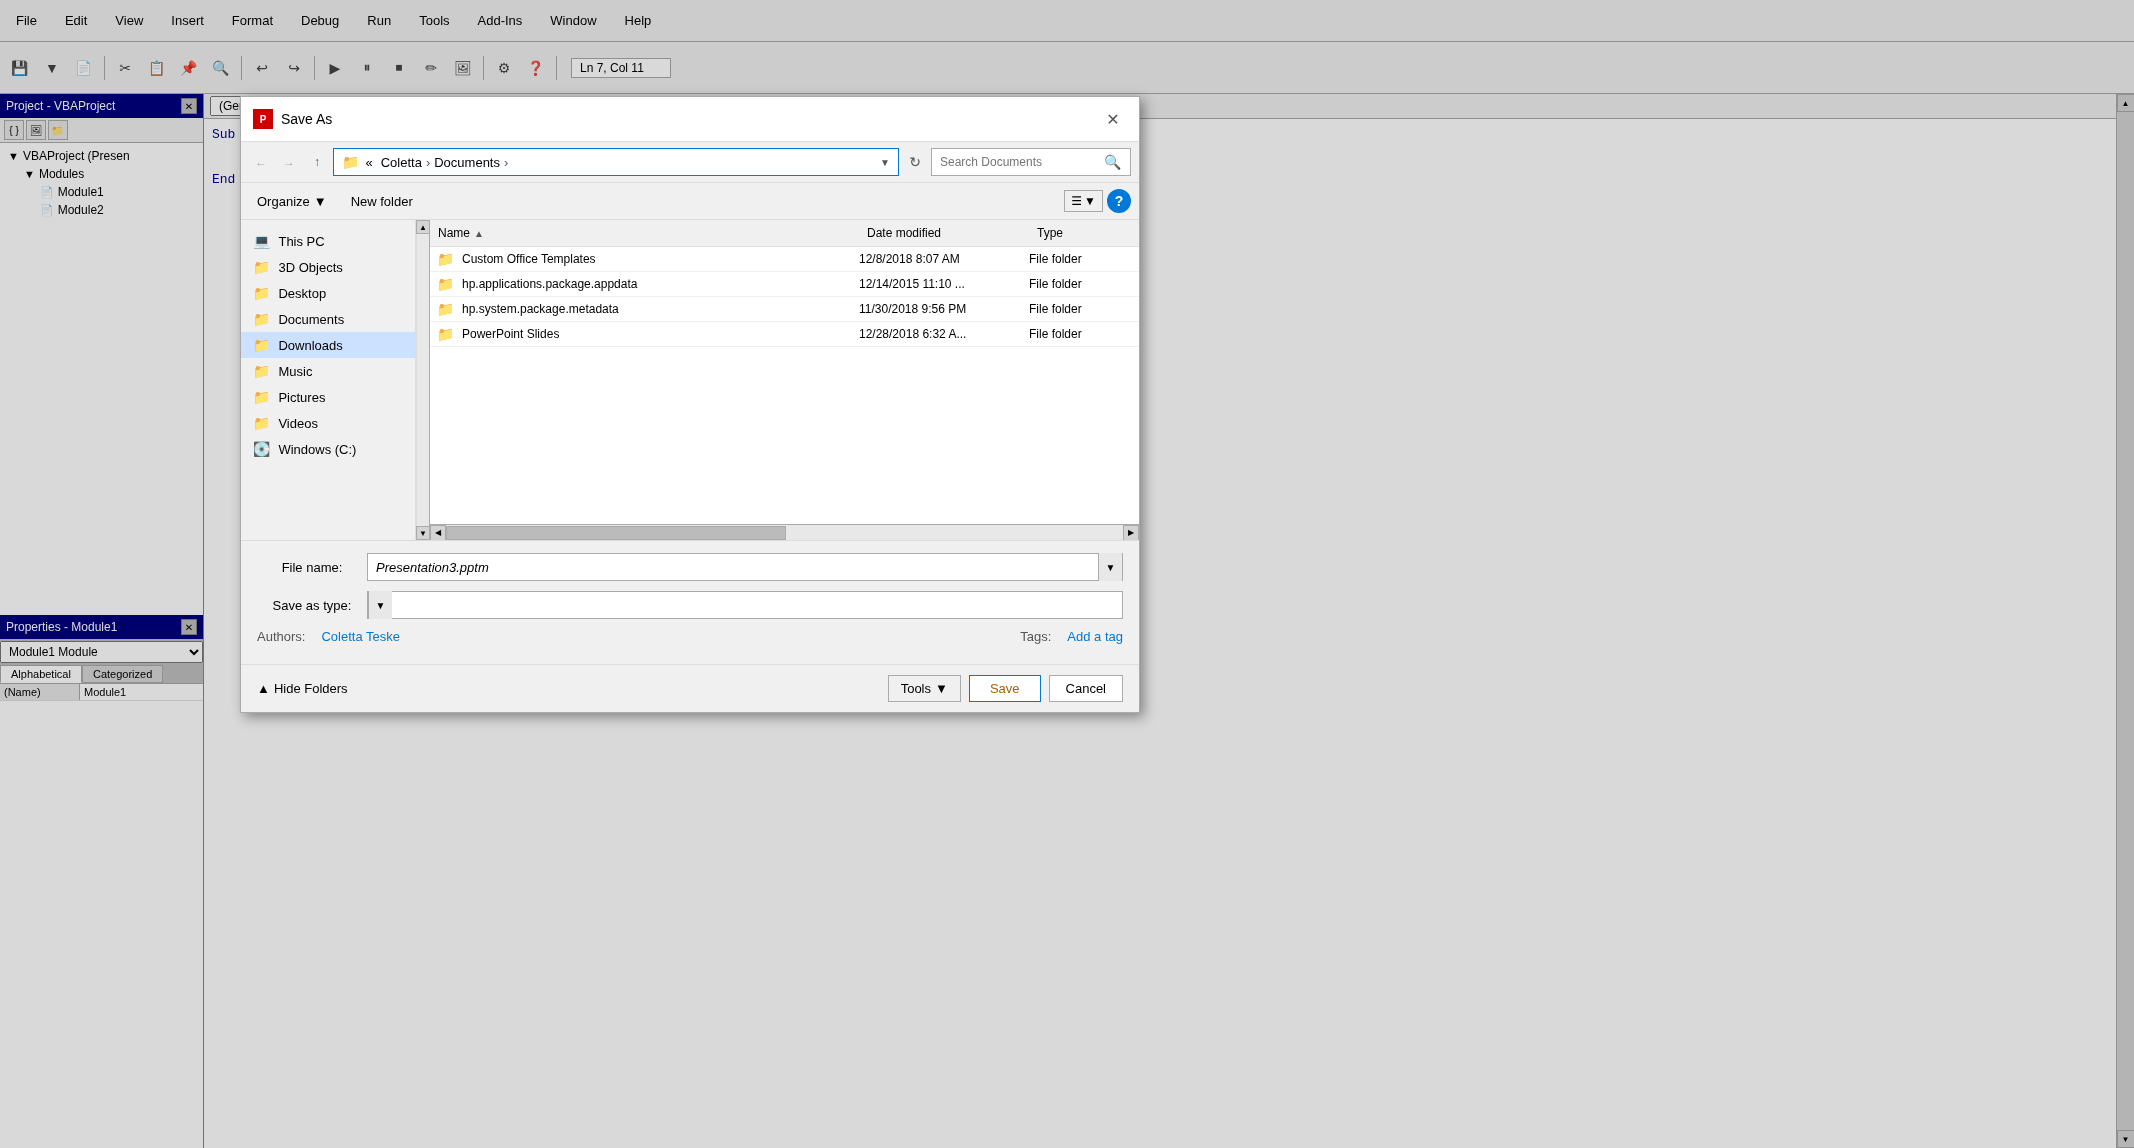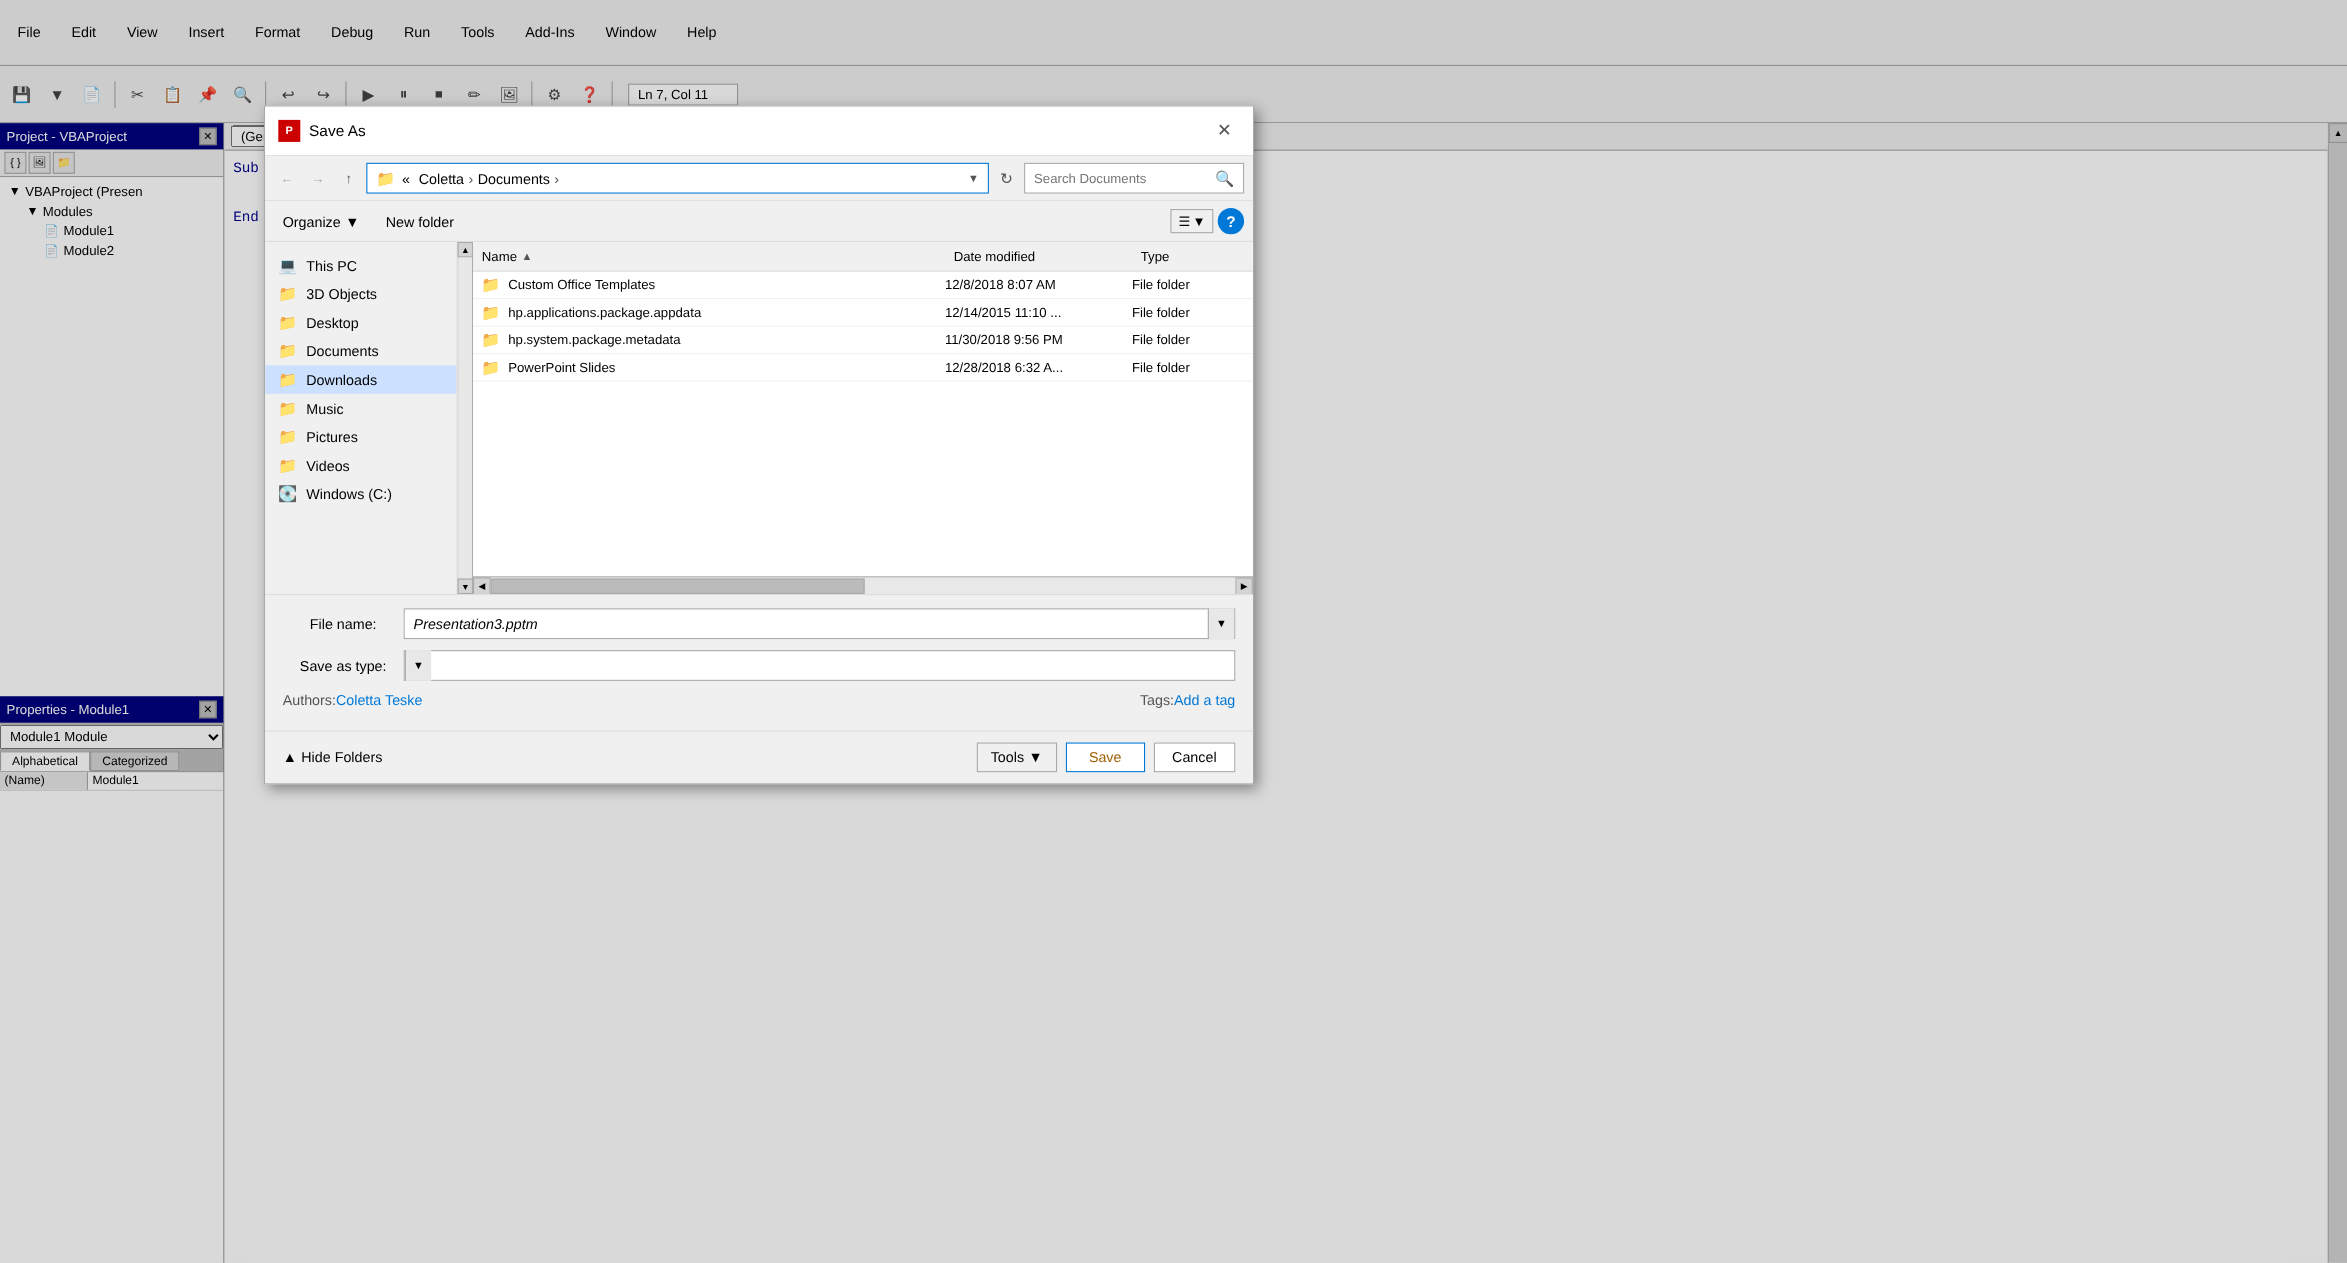--- a/index.html
+++ b/index.html
@@ -16,21 +16,21 @@
     
     .ide-window {
       position: absolute;
       top: 0; left: 0; right: 0; bottom: 0;
       background: #c0c0c0;
     }
 
     
     .menu-bar {
       background: #f0f0f0;
-      height: 60px;
+      height: 42px;
       display: flex;
       align-items: center;
       border-bottom: 1px solid #aaa;
       padding: 0 8px;
       gap: 12px;
     }
     .menu-item {
       padding: 4px 8px;
       font-size: 13px;
       cursor: pointer;
@@ -560,20 +560,21 @@
       width: 24px; height: 28px;
       background: #e8e8e8;
       border-left: 1px solid #aaa;
       display: flex; align-items: center; justify-content: center;
       font-size: 10px;
       cursor: pointer;
     }
     .meta-row {
       display: flex;
       align-items: center;
+      gap: 16px;
       margin-bottom: 8px;
     }
     .meta-label {
       font-size: 13px;
       color: #555;
     }
     .meta-value {
       font-size: 13px;
       color: #0078d7;
       cursor: pointer;

